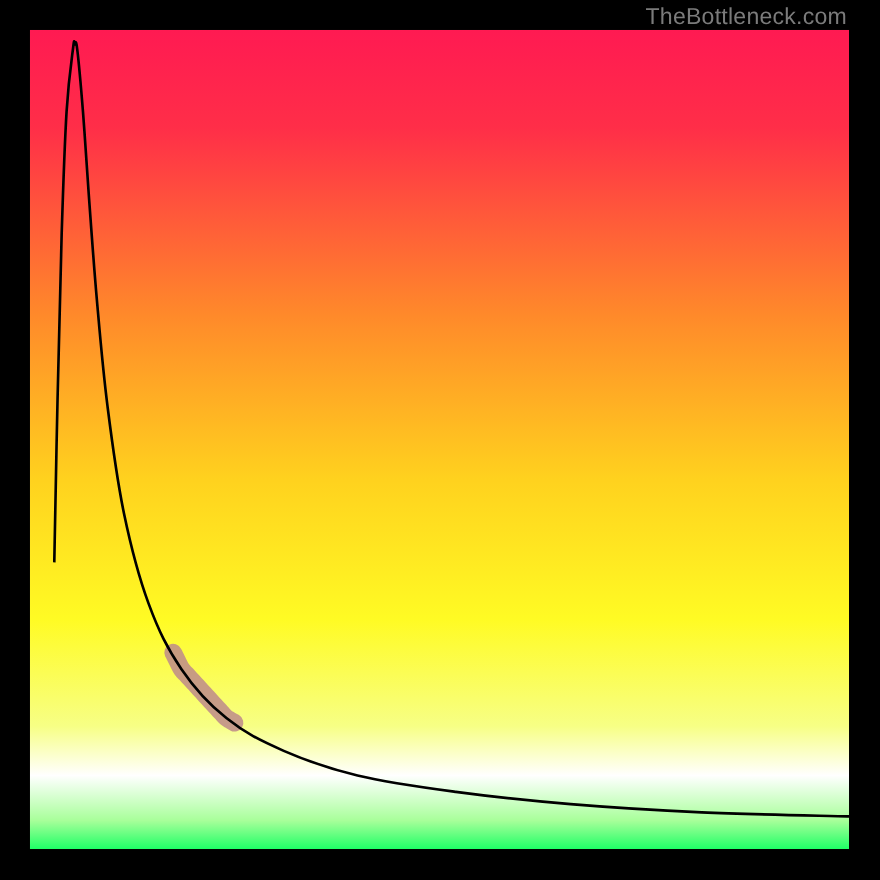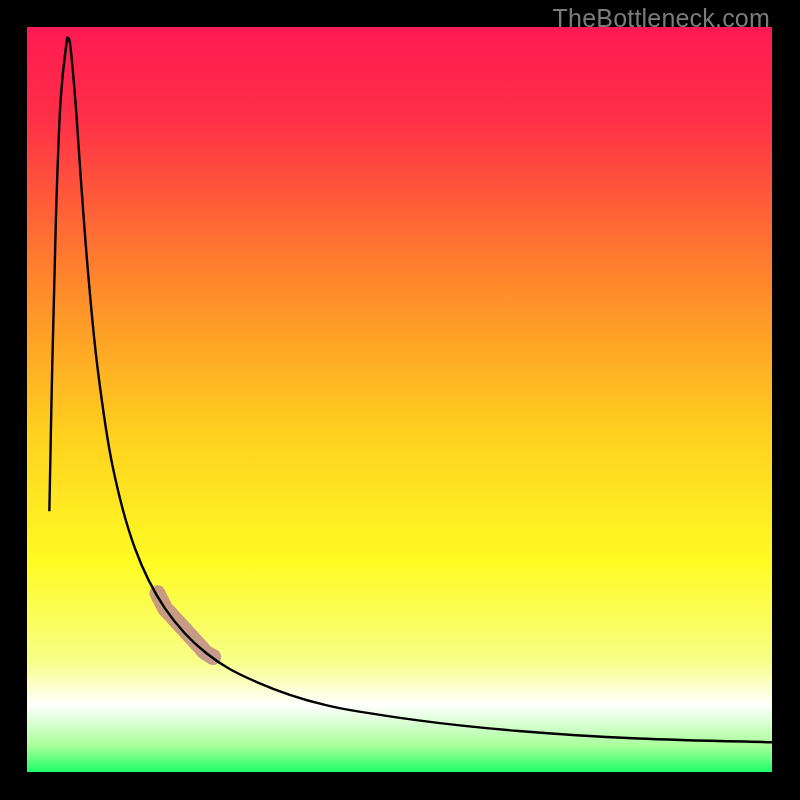--- a/index.html
+++ b/index.html
@@ -35,21 +35,21 @@
     left: 0;
     top: 0;
     width: 745px;
     height: 745px;
   }
   .attribution {
     position: absolute;
     top: 4px;
     right: 30px;
     font-family: Arial, Helvetica, sans-serif;
-    font-size: 25px;
+    font-size: 21px;
     color: #7b7b7b;
     font-weight: 400;
     letter-spacing: 0.2px;
   }
 </style>
 </head>
 <body>
 
 <div class="chart-container">
 

